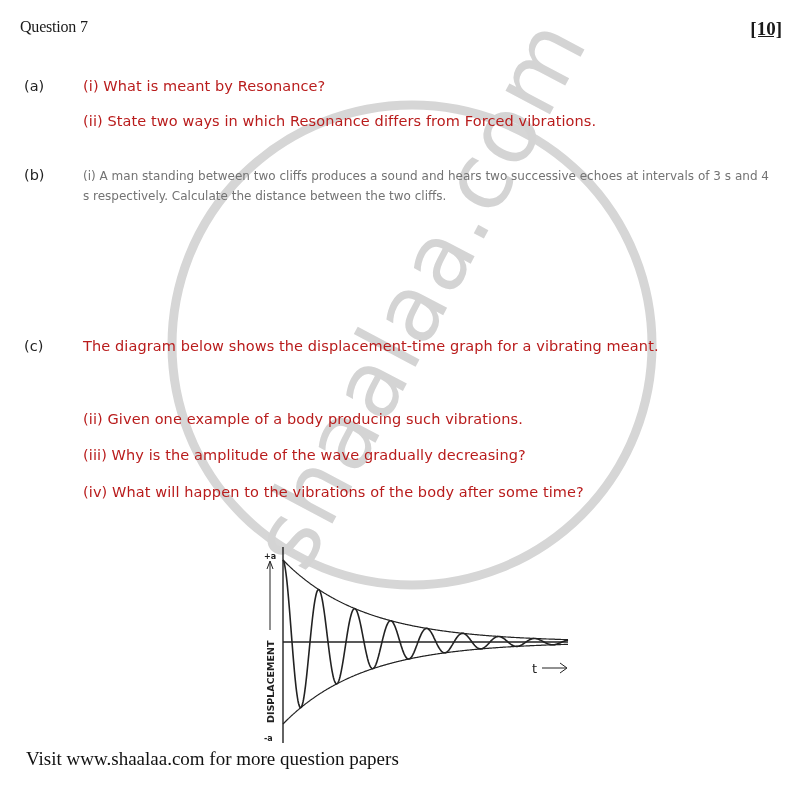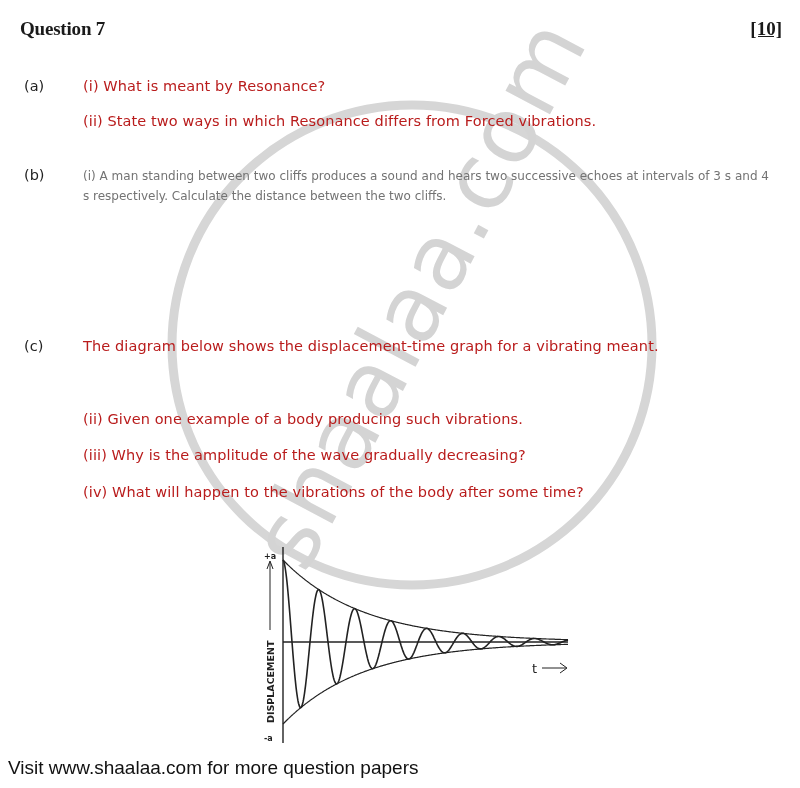--- a/index.html
+++ b/index.html
@@ -2,27 +2,27 @@
 <html><head>
 <meta charset="utf-8">
 <style>
   html, body { margin:0; padding:0; background:#ffffff; }
   body { width:800px; height:788px; position:relative; overflow:hidden; color:#1a1a1a; }
   .serif { font-family: "Liberation Serif", "DejaVu Serif", serif; }
   .sans { font-family: "DejaVu Sans", "Liberation Sans", sans-serif; }
   .abs { position:absolute; white-space:nowrap; }
   #watermark { position:absolute; left:0; top:0; width:800px; height:788px; pointer-events:none; z-index:0; }
   .content { position:absolute; left:0; top:0; width:800px; height:788px; z-index:1; }
-  .qtitle { left:20px; top:18px; font-size:19px; font-weight:bold; letter-spacing:-0.2px; }
+  .qtitle { left:20px; top:18px; font-size:16px; font-weight:normal; letter-spacing:-0.2px; }
   .marks { right:18px; top:18px; font-size:19px; font-weight:bold;text-decoration:underline; }
   .label { left:24px; font-size:14.5px; color:#222; }
   .txt { left:83px; font-size:14.5px; color:#b91c1c; letter-spacing:0.1px; }
   .just { position:absolute; left:83px; width:686px; font-size:12px; color:#737373; line-height:20px; text-align:justify; text-align-last:left; white-space:normal; }
   sup { font-size:9px; }
-  .footer { left:8px; top:748px; font-family:Liberation Sans, sans-serif; font-size:19px; color:#111;margin-top:9px; }
+  .footer { left:26px; top:748px; font-family:Liberation Serif, serif; font-size:19px; color:#111; }
   #graph { position:absolute; left:250px; top:545px; width:330px; height:200px; z-index:2; }
 </style>
 </head>
 <body>
 
 <svg id="watermark" viewBox="0 0 800 788">
   <circle cx="412" cy="345" r="240" fill="none" stroke="#d6d6d6" stroke-width="9"></circle>
   <text x="0" y="0" transform="translate(305,575) rotate(-62)" font-family="DejaVu Sans, sans-serif" font-size="92" fill="#d4d4d4" letter-spacing="2">shaalaa.com</text>
 </svg>
 

